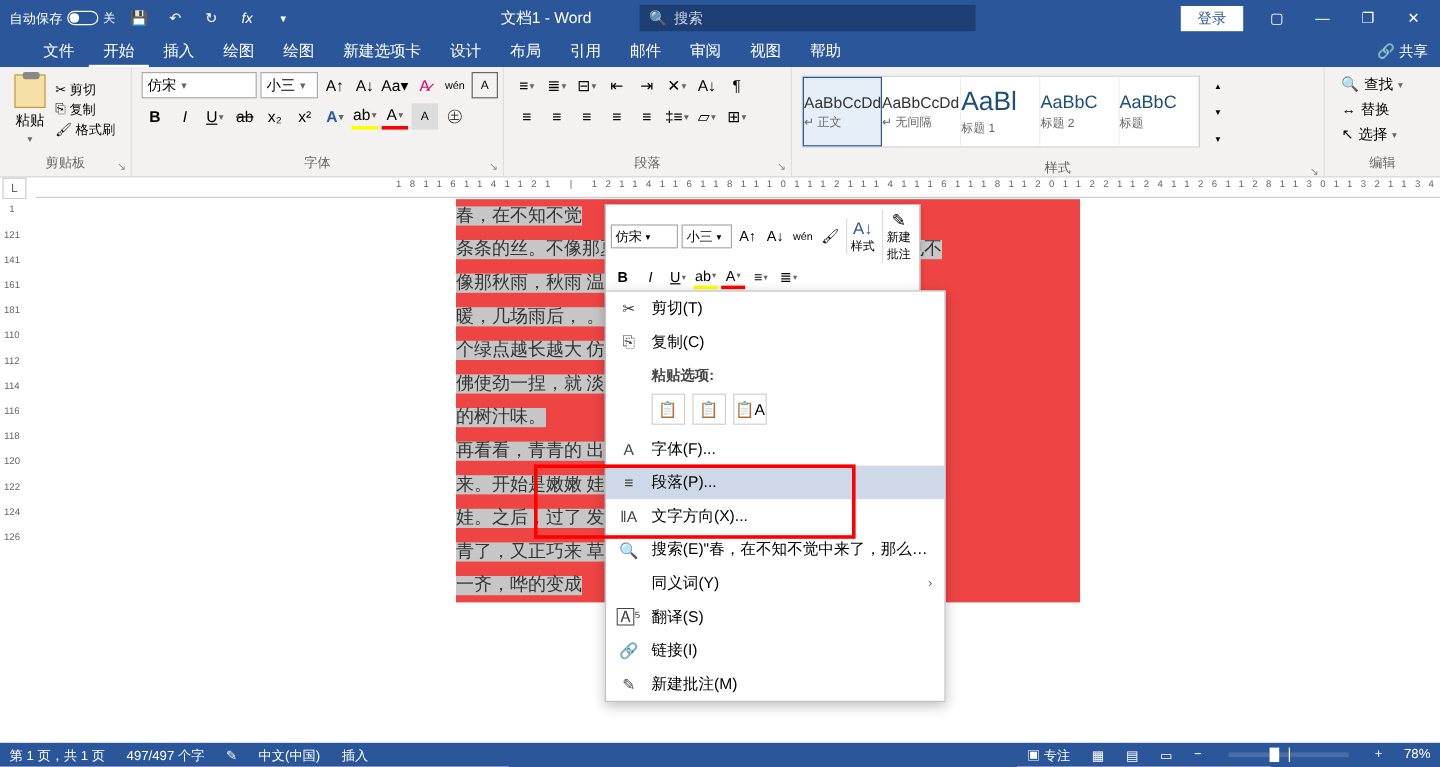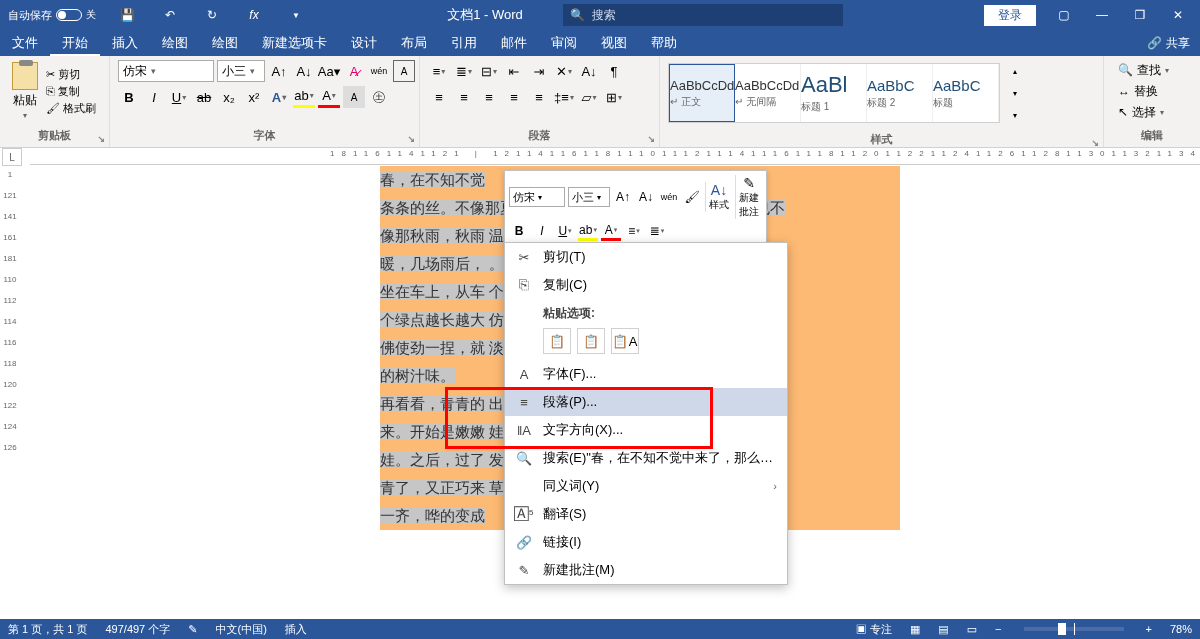--- a/index.html
+++ b/index.html
@@ -1,38 +1,38 @@
 <!DOCTYPE html>
 <html><head>
 <meta charset="utf-8">
 <style>
 * { box-sizing: border-box; margin: 0; padding: 0; font-family: "Microsoft YaHei", sans-serif; }
 body { width: 1200px; height: 639px; background: #fff; overflow: hidden; position: relative; font-size: 12px; }
 .titlebar { height: 30px; background: #2b579a; color: #fff; display: flex; align-items: center; }
-.titlebar .left { display: flex; align-items: center; gap: 22px; padding-left: 8px; justify-content: space-between; }
+.titlebar .left { display: flex; align-items: center; gap: 10px; padding-left: 8px; justify-content: space-between; }
 .autosave { display: flex; align-items: center; gap: 4px; font-size: 11px; }
 .toggle { width: 26px; height: 12px; border: 1px solid #fff; border-radius: 7px; position: relative; }
 .toggle::after { content: ""; width: 8px; height: 8px; background: #fff; border-radius: 50%; position: absolute; left: 1px; top: 1px; }
 .toggle-label { font-size: 10px; }
 .qat-btn { width: 20px; height: 20px; display: flex; align-items: center; justify-content: center; cursor: pointer; }
 .titlebar .center { flex: 1; display: flex; justify-content: center; align-items: center; gap: 40px; }
 .doc-title { font-size: 13px; }
 .search-box { width: 280px; height: 22px; background: #1e3f74; display: flex; align-items: center; padding: 0 8px; gap: 6px; font-size: 12px; color: #cfd8e8; }
 .titlebar .right { display: flex; align-items: center; gap: 2px; padding-right: 4px; }
 .login-btn { background: #fff; color: #2b579a; padding: 2px 14px; font-size: 12px; margin-right: 8px; cursor: pointer; }
 .win-btn { width: 36px; height: 28px; display: flex; align-items: center; justify-content: center; cursor: pointer; }
-.menubar { height: 26px; background: #2b579a; color: #fff; display: flex; align-items: center; padding-left: 0; }
+.menubar { height: 26px; background: #2b579a; color: #fff; display: flex; align-items: center; padding-left: 24px; }
 .menubar .tab { padding: 0 12px; height: 26px; line-height: 26px; font-size: 13px; cursor: pointer; }
 .menubar .tab.active { border-bottom: 2px solid #fff; }
 .menubar .spacer { flex: 1; }
 .share { padding: 0 10px; font-size: 12px; cursor: pointer; }
 .ribbon { height: 92px; background: #f3f2f1; border-bottom: 1px solid #d0d0d0; display: flex; }
 .group { border-right: 1px solid #e1dfde; display: flex; flex-direction: column; justify-content: space-between; }
 .group-body { flex: 1; display: flex; align-items: center; padding: 4px 8px; gap: 4px; }
-.group-label { font-size: 11px; color: #666; text-align: center; padding: 2px 0 4px; position: relative; font-weight: bold; }
+.group-label { font-size: 11px; color: #666; text-align: center; padding: 2px 0 4px; position: relative; }
 .group-label .launcher { position: absolute; right: 4px; bottom: 3px; font-size: 9px; color: #888; }
 .clip-col { display: flex; flex-direction: column; gap: 2px; }
 .clip-item { display: flex; align-items: center; gap: 3px; font-size: 11px; cursor: pointer; }
 .paste-big { display: flex; flex-direction: column; align-items: center; gap: 2px; padding: 0 4px; cursor: pointer; }
 .paste-icon { width: 26px; height: 28px; background: #f5e0a8; border: 1px solid #c49b3b; position: relative; }
 .paste-icon::before { content: ""; position: absolute; top: -3px; left: 6px; width: 14px; height: 6px; background: #888; border-radius: 2px; }
 .combo { height: 22px; border: 1px solid #ababab; background: #fff; display: flex; align-items: center; padding: 0 4px; font-size: 12px; gap: 4px; }
 .combo .arrow { font-size: 9px; color: #666; }
 .btn { width: 22px; height: 22px; display: flex; align-items: center; justify-content: center; cursor: pointer; font-size: 13px; }
 .btn.split::after { content: "▾"; font-size: 8px; margin-left: 1px; color: #666; }
@@ -43,21 +43,21 @@
 .style-prev.big { font-size: 22px; color: #1f4e79; }
 .style-prev.med { font-size: 15px; color: #1f4e79; }
 .style-name { font-size: 10px; color: #666; margin-top: 2px; }
 .edit-col { display: flex; flex-direction: column; gap: 4px; padding: 0 6px; }
 .edit-item { display: flex; align-items: center; gap: 4px; font-size: 12px; cursor: pointer; }
 .ruler-row { height: 18px; background: #fff; display: flex; align-items: center; }
 .ruler-corner { width: 20px; height: 18px; border: 1px solid #ccc; display: flex; align-items: center; justify-content: center; font-size: 10px; color: #666; margin-left: 2px; }
 .h-ruler { flex: 1; height: 16px; background: #fff; position: relative; margin-left: 8px; border-bottom: 1px solid #ccc; font-size: 8px; color: #666; padding-left: 300px; letter-spacing: 7px; white-space: nowrap; overflow: hidden; }
 .doc-area { position: absolute; top: 166px; left: 0; right: 0; bottom: 20px; background: #fff; display: flex; }
 .v-ruler { width: 20px; background: #fff; display: flex; flex-direction: column; align-items: center; padding-top: 4px; gap: 12px; font-size: 8px; color: #666; }
-.page { position: absolute; left: 380px; top: 0; width: 520px; background: #fdba74; }
+.page { position: absolute; left: 380px; top: 0; width: 520px; background: #ef4444; }
 .text-sel { background: #c6c6c6; font-family: "FangSong", serif; font-size: 15px; line-height: 28px; color: #333; }
 .text-line { white-space: nowrap; }
 .mini-toolbar { position: absolute; left: 504px; top: 170px; background: #fff; border: 1px solid #c0c0c0; box-shadow: 0 2px 6px rgba(0,0,0,.2); padding: 4px; display: flex; flex-direction: column; gap: 2px; z-index: 50; }
 .mini-row { display: flex; align-items: center; gap: 3px; }
 .mini-combo { height: 20px; border: 1px solid #ababab; background: #fff; display: flex; align-items: center; padding: 0 3px; font-size: 11px; gap: 3px; }
 .mini-btn { width: 20px; height: 20px; display: flex; align-items: center; justify-content: center; cursor: pointer; font-size: 12px; }
 .mini-btn.split::after { content: "▾"; font-size: 7px; margin-left: 1px; color: #666; }
 .mini-col { display: flex; flex-direction: column; align-items: center; font-size: 10px; padding: 0 3px; cursor: pointer; border-left: 1px solid #ddd; }
 .context-menu { position: absolute; left: 504px; top: 242px; width: 284px; background: #fff; border: 1px solid #c0c0c0; box-shadow: 0 3px 10px rgba(0,0,0,.25); z-index: 50; font-size: 13px; }
 .cm-item { height: 28px; display: flex; align-items: center; padding: 0 10px; gap: 10px; cursor: pointer; }
@@ -296,21 +296,20 @@
       <span>120</span>
       <span>122</span>
       <span>124</span>
       <span>126</span>
   </div>
   <div class="page" id="page-text">
       <div class="text-line"><span class="text-sel">春，在不知不觉</span></div>
       <div class="text-line"><span class="text-sel">条条的丝。不像那夏雨那么猛烈，又不如冬雪那么寒冷，也不</span></div>
       <div class="text-line"><span class="text-sel">像那秋雨，秋雨                                                              温</span></div>
       <div class="text-line"><span class="text-sel">暖，几场雨后，                                                              。</span></div>
-      <div class="text-line"><span class="text-sel">坐在车上，从车                                                              个</span></div>
       <div class="text-line"><span class="text-sel">个绿点越长越大                                                              仿</span></div>
       <div class="text-line"><span class="text-sel">佛使劲一捏，就                                                              淡</span></div>
       <div class="text-line"><span class="text-sel">的树汁味。</span></div>
       <div class="text-line"><span class="text-sel">再看看，青青的                                                              出</span></div>
       <div class="text-line"><span class="text-sel">来。开始是嫩嫩                                                              娃</span></div>
       <div class="text-line"><span class="text-sel">娃。之后，过了                                                              发</span></div>
       <div class="text-line"><span class="text-sel">青了，又正巧来                                                              草</span></div>
       <div class="text-line"><span class="text-sel">一齐，哗的变成</span></div>
     </div>
 </div>

